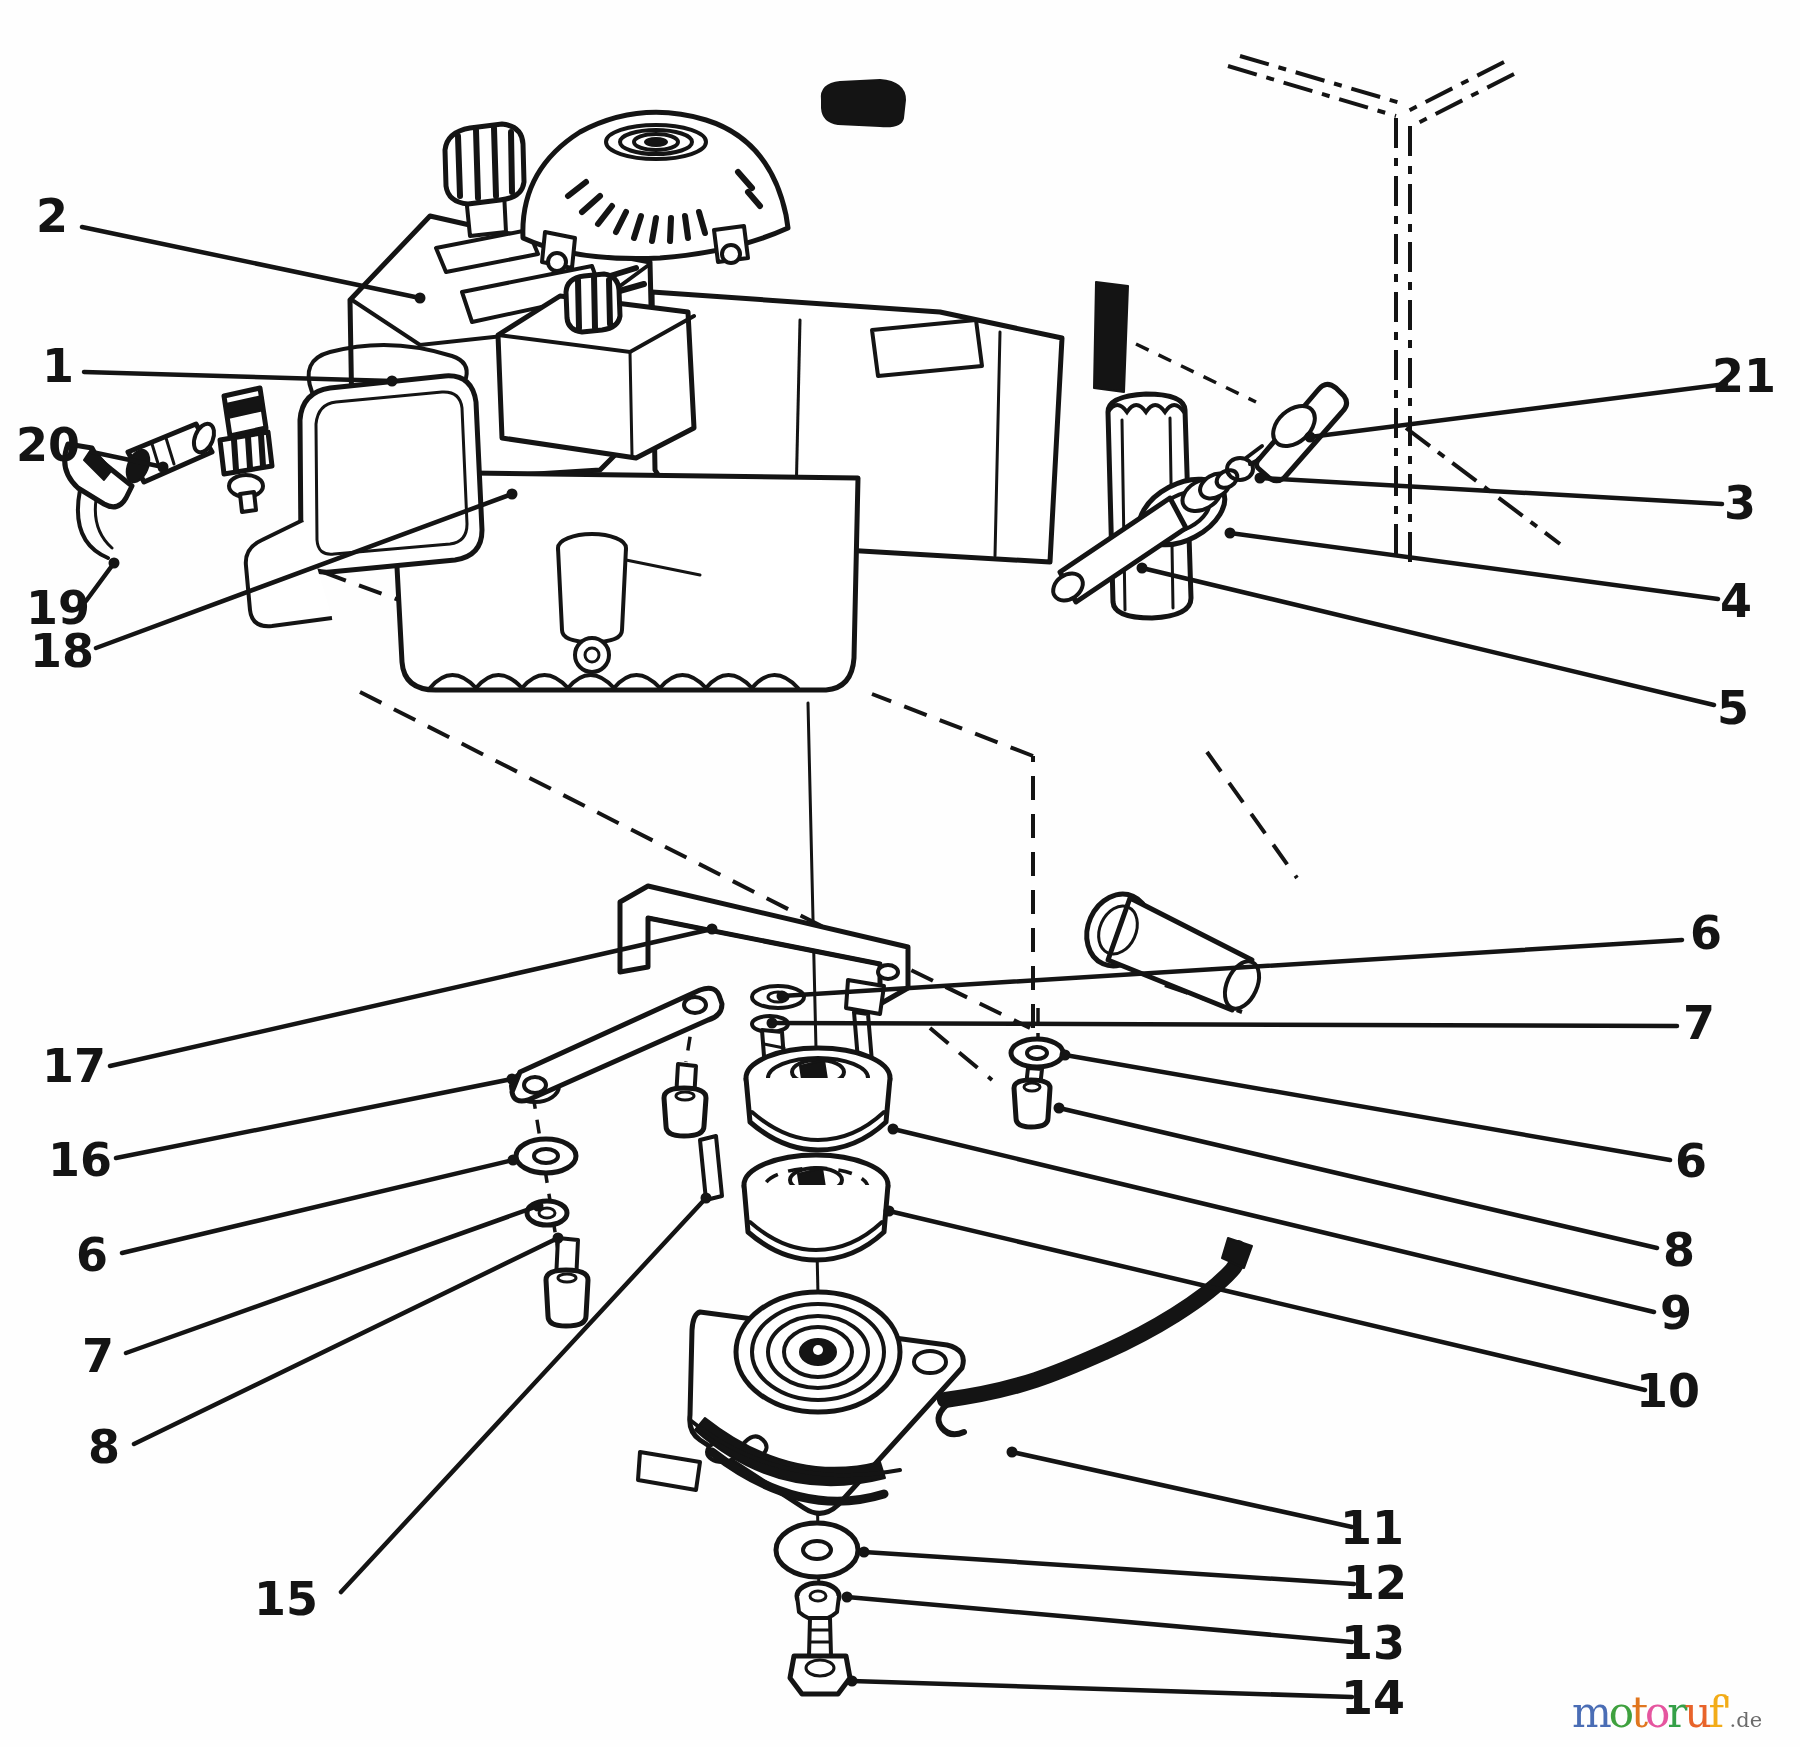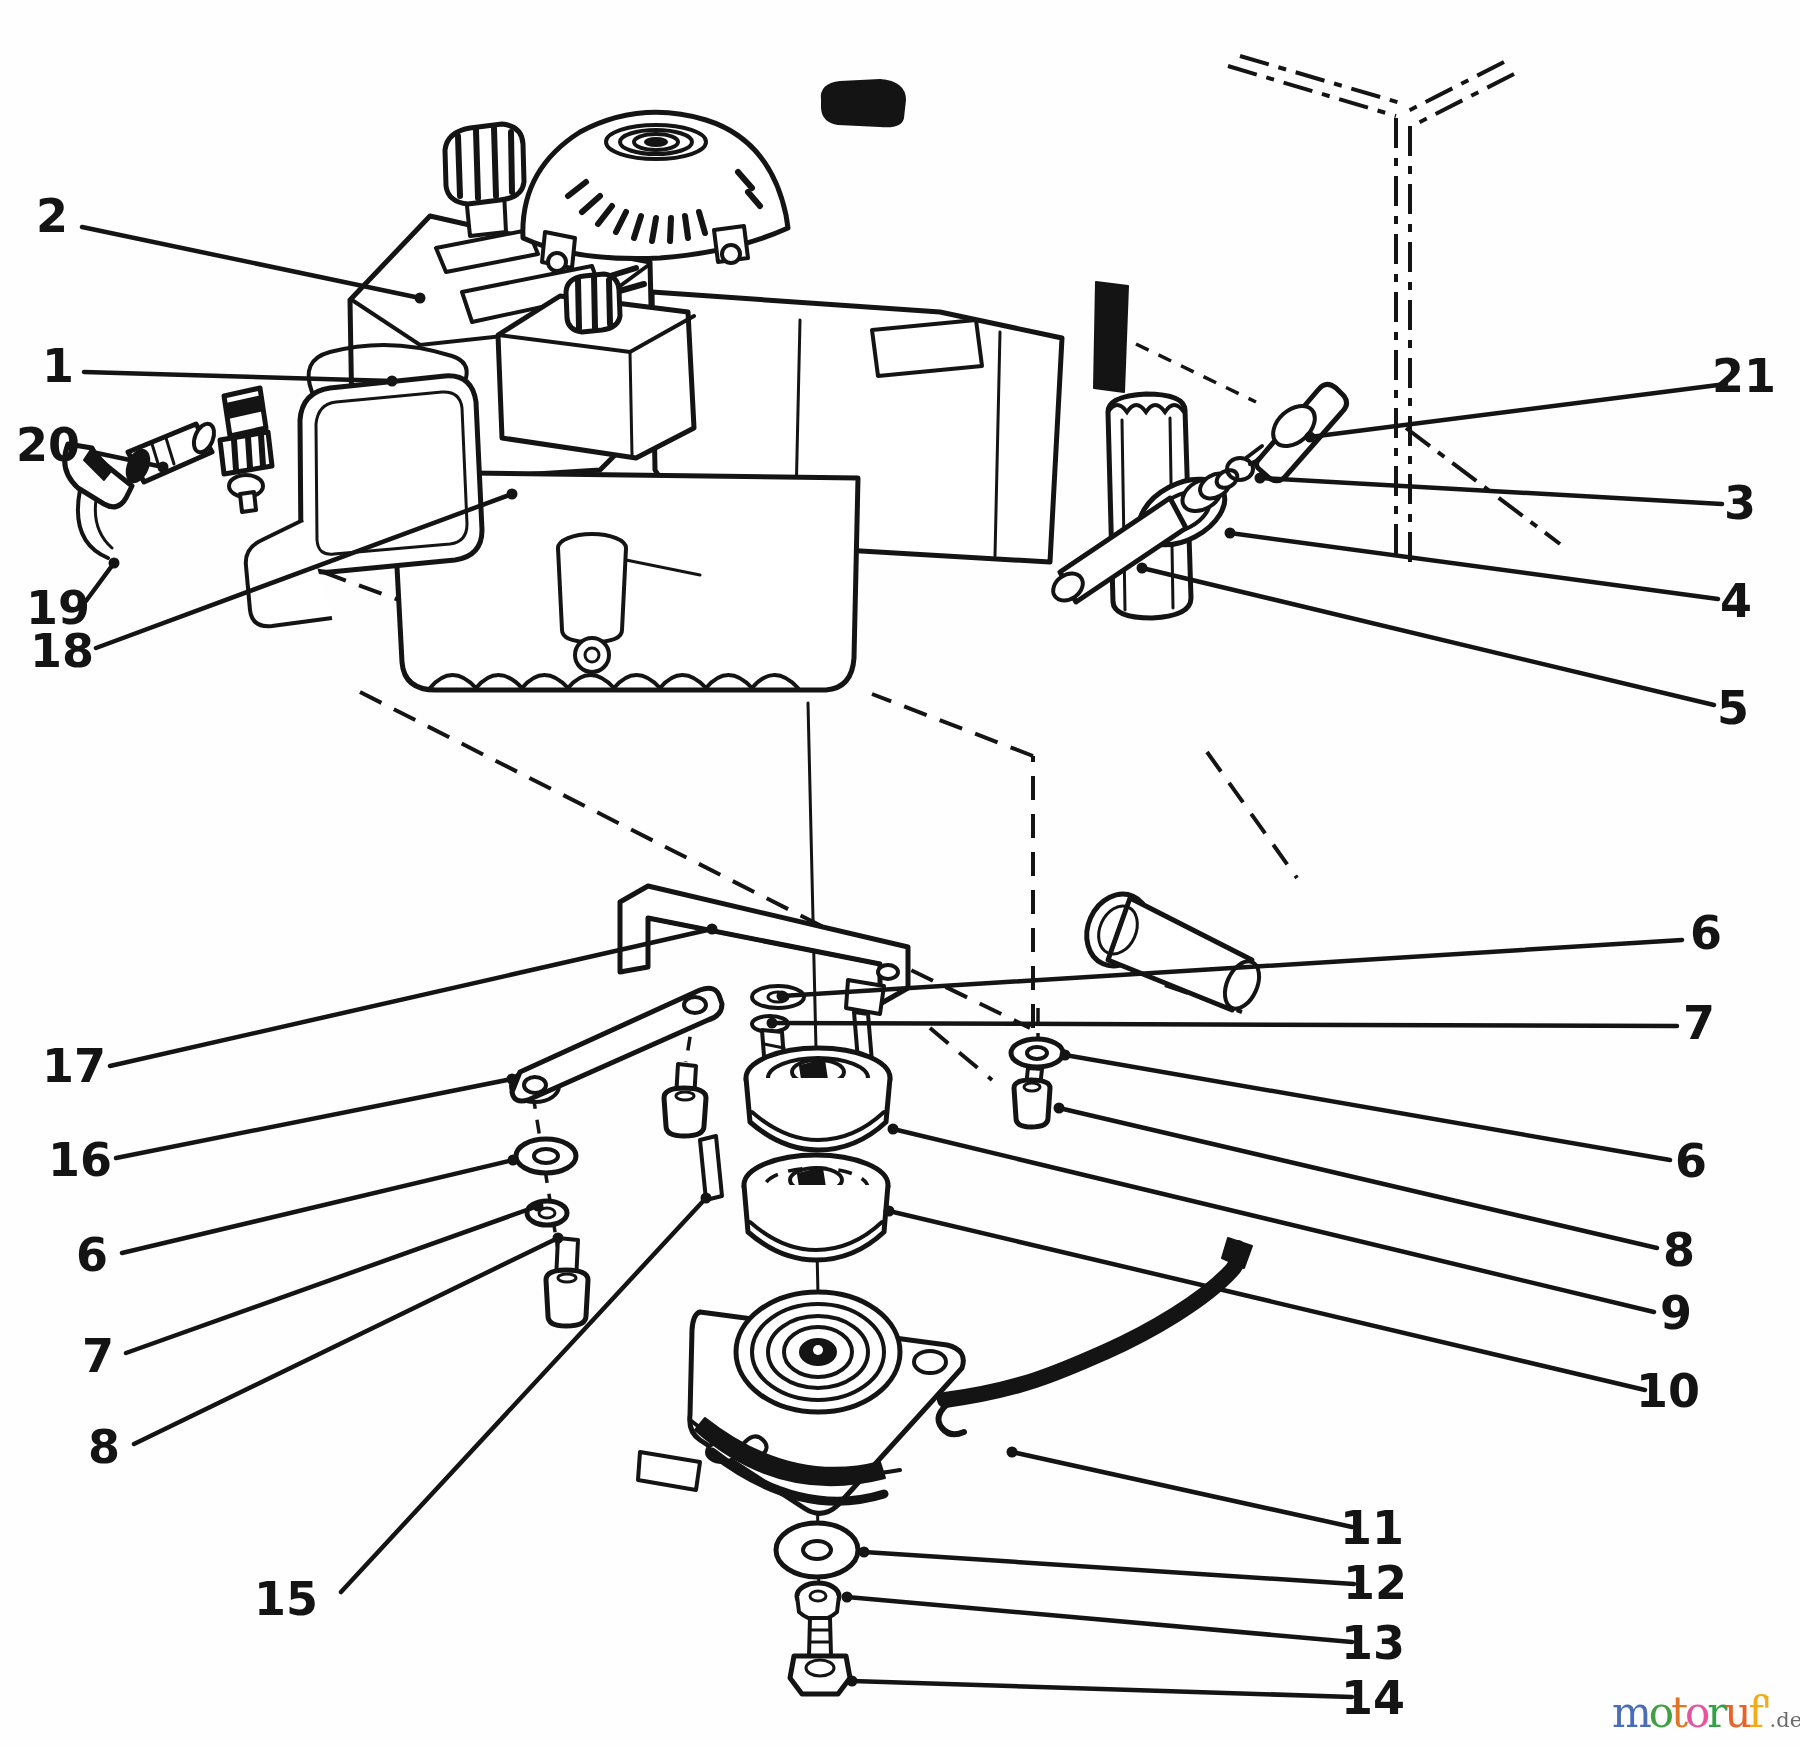--- a/index.html
+++ b/index.html
@@ -14,21 +14,21 @@
   .ln6  {fill:none;stroke:#141414;stroke-width:6;stroke-linecap:round;}
   .ln8  {fill:none;stroke:#141414;stroke-width:9;stroke-linecap:round;}
   .dk   {fill:#141414;stroke:#141414;stroke-width:2;stroke-linejoin:round;}
   .phan {fill:none;stroke:#141414;stroke-width:4;stroke-dasharray:30 10 8 10;}
   .dash {fill:none;stroke:#141414;stroke-width:4;stroke-dasharray:24 14;}
   .dsm  {fill:none;stroke:#141414;stroke-width:3.5;stroke-dasharray:14 11;}
   .leader{stroke:#141414;stroke-width:4.5;stroke-linecap:round;}
   .cdot {fill:#141414;}
   .num  {font:700 46px "DejaVu Sans",sans-serif;fill:#141414;text-anchor:middle;}
   
-  .watermark{position:absolute;left:1612px;top:1692px;width:185px;
+  .watermark{position:absolute;left:1572px;top:1692px;width:185px;
              font-family:"DejaVu Serif","Liberation Serif",serif;
              font-size:42px;font-weight:400;letter-spacing:-3px;line-height:1;white-space:nowrap;}
   .watermark .wm-suffix{font-size:21px;letter-spacing:0;}
 </style>
 </head>
 <body>
 
 <div class="canvas">
 <svg width="1800" height="1747" viewBox="0 0 1800 1747">
 

